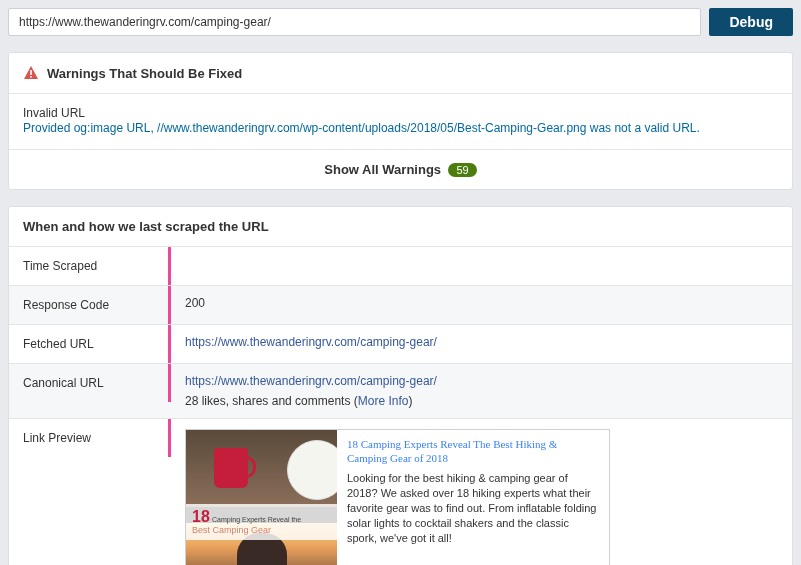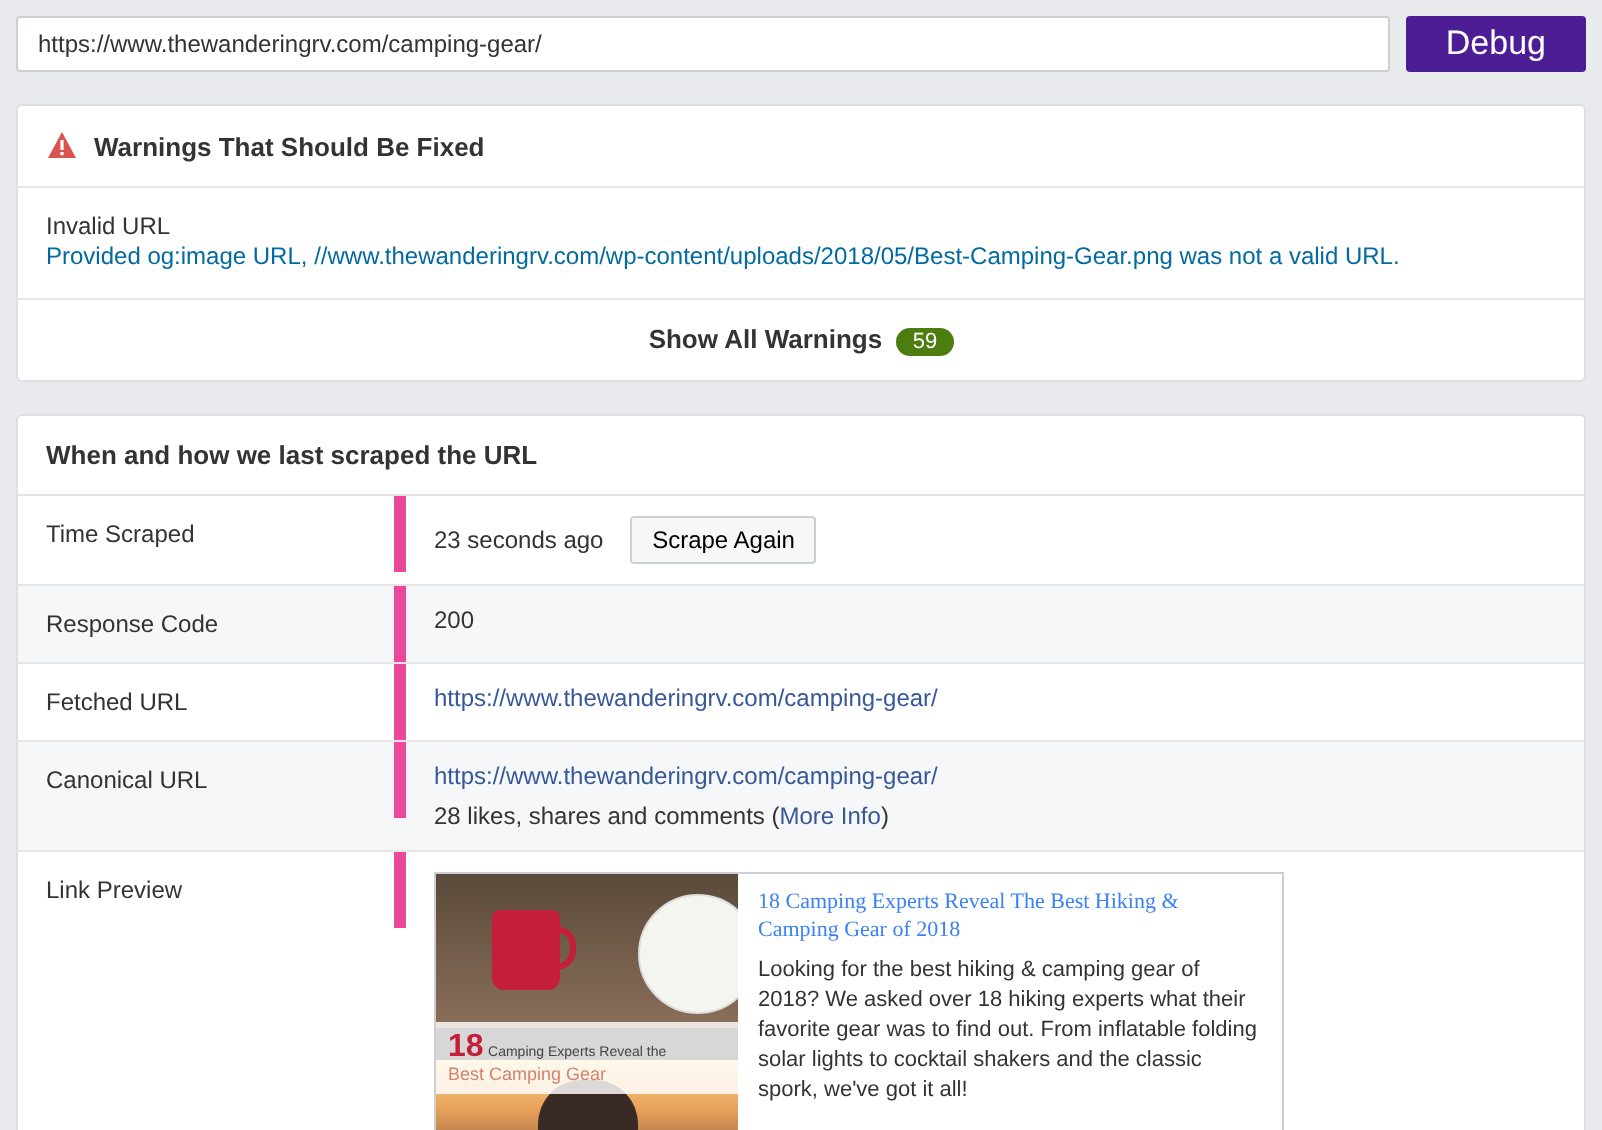--- a/index.html
+++ b/index.html
@@ -1,33 +1,33 @@
 <!DOCTYPE html>
 <html><head>
 <meta charset="utf-8">
 <style>
 * { box-sizing: border-box; margin: 0; padding: 0; }
 body { font-family: Helvetica, Arial, sans-serif; font-size: 12px; background: #e9eaed; color: #333; }
 .container { padding: 8px; }
 .topbar { display: flex; gap: 8px; margin-bottom: 16px; }
 .url-input { flex: 1; padding: 6px 10px; border: 1px solid #ccd0d5; border-radius: 2px; font-size: 12px; background: #fff; color: #333; }
-.debug-btn { background: #4c1d95; color: #fff; border: none; padding: 0 20px; font-size: 17px; font-weight: normal; border-radius: 2px; cursor: pointer; }
+.debug-btn { background: #0c4a6e; color: #fff; border: none; padding: 0 20px; font-size: 14px; font-weight: bold; border-radius: 2px; cursor: pointer; }
 .panel { background: #fff; border: 1px solid #dddfe2; border-radius: 3px; margin-bottom: 16px; }
 .panel-header { padding: 12px 14px; border-bottom: 1px solid #e5e5e5; display: flex; align-items: center; gap: 8px; }
 .panel-header h3 { font-size: 13px; font-weight: bold; color: #333; }
 .warn-icon svg { width: 16px; height: 16px; display: block; }
 .warning-row { display: flex; padding: 12px 14px; border-bottom: 1px solid #e5e5e5; flex-direction: column; }
 .warning-row .label { width: 150px; flex-shrink: 0; color: #333; }
 .warning-row .value { flex: 1; color: #0369a1; line-height: 1.4; }
 .show-all { text-align: center; padding: 12px 0; }
 .show-all .txt { font-size: 13px; font-weight: bold; color: #333; }
 .show-all .badge { display: inline-block; background: #4d7c0f; color: #fff; border-radius: 10px; padding: 1px 8px; font-size: 11px; margin-left: 4px; }
 .table-row { display: flex; border-bottom: 1px solid #e5e5e5; align-items: flex-start; }
 .table-row:nth-child(odd) { background: #f6f7f9; }
-.table-row .cell-label { width: 194px; flex-shrink: 0; padding: 12px 14px; color: #333; border-right: 6px solid #ec4899; }
+.table-row .cell-label { width: 162px; flex-shrink: 0; padding: 12px 14px; color: #333; border-right: 3px solid #ec4899; }
 .table-row .cell-value { flex: 1; padding: 10px 14px; color: #333; }
 .scrape-btn { background: #f6f7f9; border: 1px solid #ccd0d5; padding: 4px 10px; font-size: 12px; margin-left: 10px; cursor: pointer; border-radius: 2px; }
 .link { color: #365899; text-decoration: none; }
 .sub-line { margin-top: 6px; color: #333; }
 .preview-card { border: 1px solid #ccd0d5; display: flex; width: 425px; background: #fff; }
 .preview-img { width: 151px; height: 155px; flex-shrink: 0; background: #222; position: relative; overflow: hidden; }
 .preview-img .top-half { position: absolute; top: 0; left: 0; right: 0; height: 50%; background: linear-gradient(180deg, #5a4a3a 0%, #8b6f5a 100%); }
 .preview-img .mug { position: absolute; top: 18px; left: 28px; width: 34px; height: 40px; background: #c41e3a; border-radius: 4px 4px 6px 6px; }
 .preview-img .mug::after { content: ''; position: absolute; right: -8px; top: 8px; width: 10px; height: 16px; border: 3px solid #c41e3a; border-left: none; border-radius: 0 10px 10px 0; }
 .preview-img .plate { position: absolute; top: 10px; right: -10px; width: 60px; height: 60px; background: #f5f5f0; border-radius: 50%; border: 1px solid #ddd; }
@@ -72,24 +72,20 @@
     </div>
   </div>
 
   <div class="panel">
     <div class="panel-header">
       <h3>When and how we last scraped the URL</h3>
     </div>
 
     <div class="table-row">
       <div class="cell-label">Time Scraped</div>
-      <div class="cell-value">
-        <span>23 seconds ago</span>
-        <button class="scrape-btn">Scrape Again</button>
-      </div>
     </div>
 
     <div class="table-row">
       <div class="cell-label">Response Code</div>
       <div class="cell-value">200</div>
     </div>
 
     <div class="table-row">
       <div class="cell-label">Fetched URL</div>
       <div class="cell-value">

